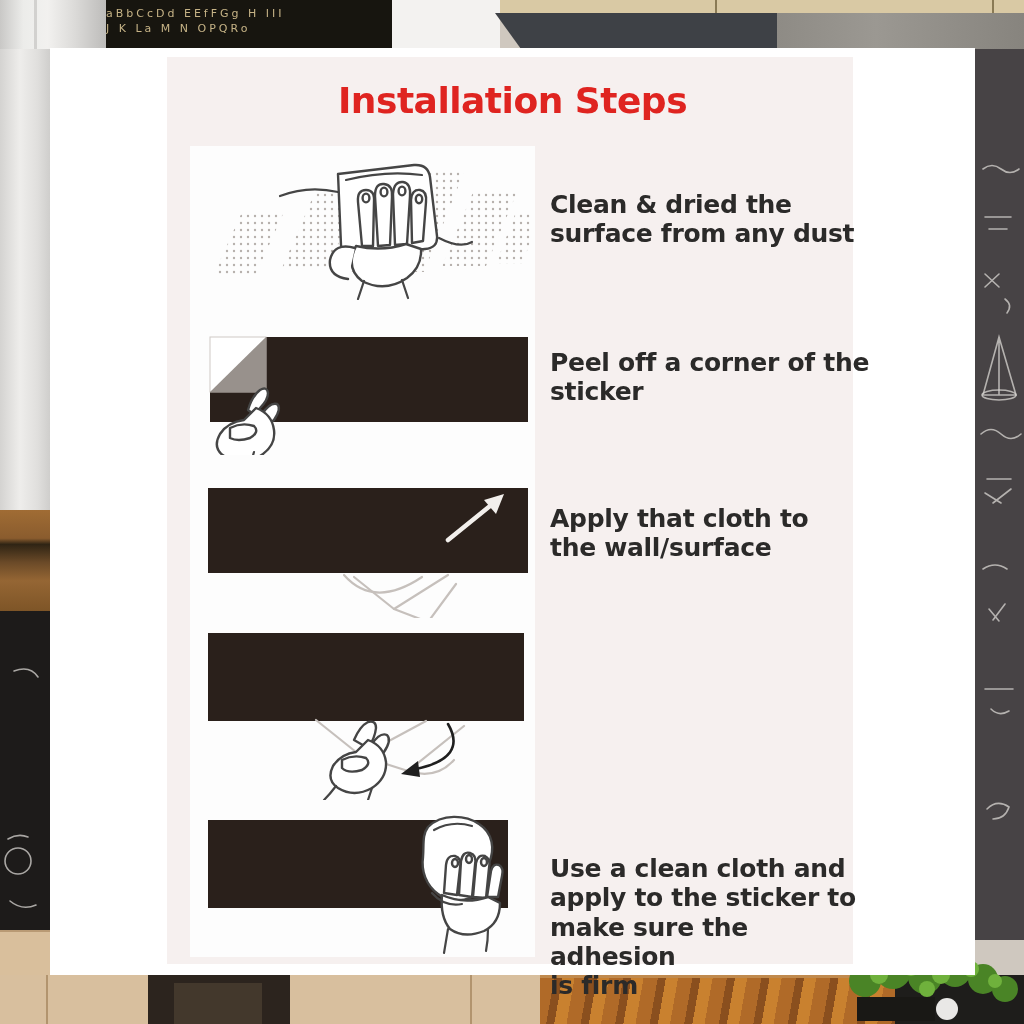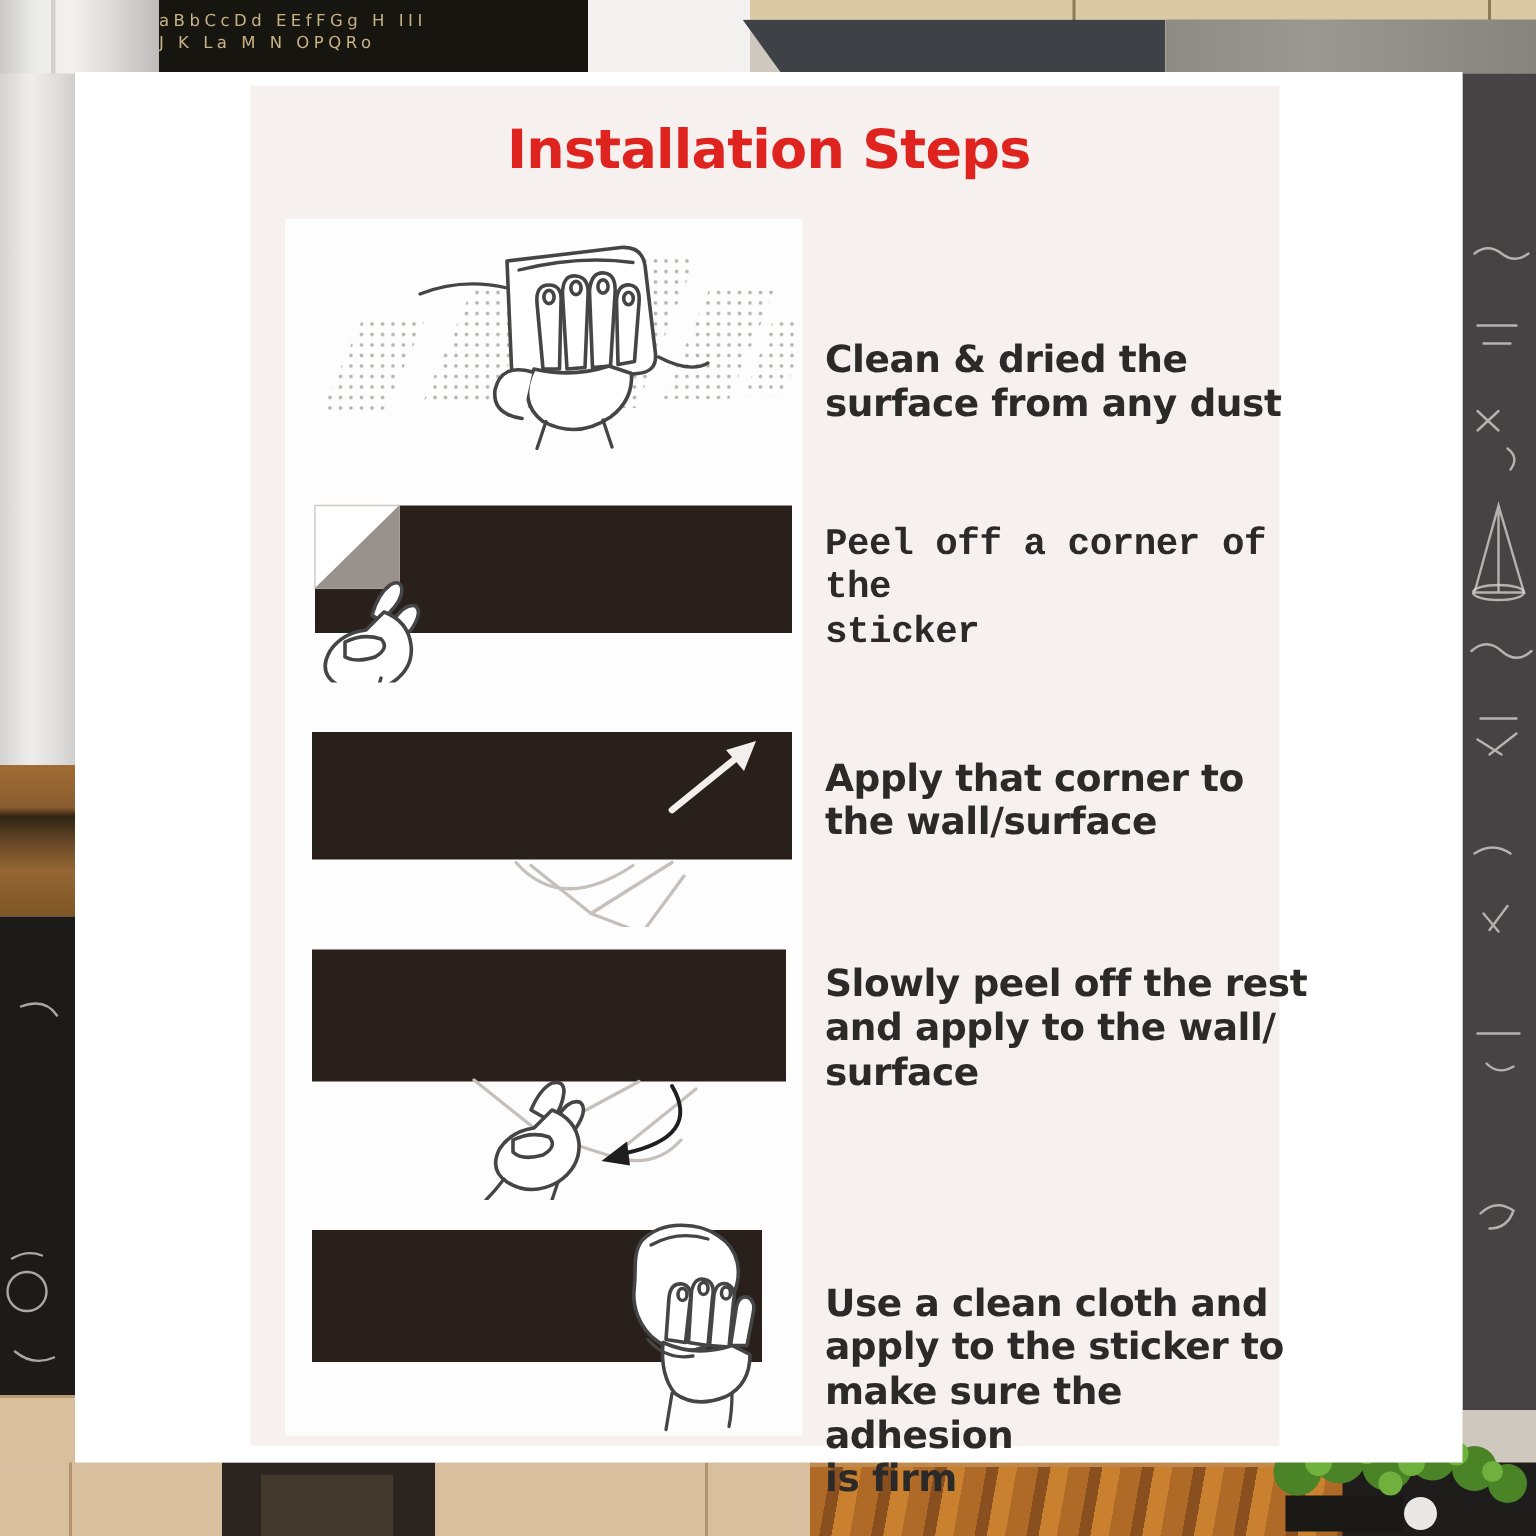--- a/index.html
+++ b/index.html
@@ -38,21 +38,21 @@
   .ph-darkright{position:absolute;left:895px;top:0;width:129px;height:49px;background:#1e1d1b;}
 
   
   .overlay{left:50px;top:48px;width:925px;height:927px;background:#ffffff;}
   .panel{left:167px;top:57px;width:686px;height:907px;background:#f6f0ef;}
   .col{left:190px;top:146px;width:345px;height:811px;background:#fdfdfd;}
   .title{left:50px;top:80px;width:925px;text-align:center;color:#df2420;
     font-size:36px;font-weight:700;letter-spacing:-0.5px;}
   .step-text{left:550px;width:330px;color:#2b2a29;font-size:25px;font-weight:700;
     line-height:1.17;letter-spacing:-0.3px;white-space:pre-line;}
-  .t1{top:190px;margin-top:35px;} .t2{top:348px;font-family:Liberation Mono, monospace;} .t3{top:504px;} .t4{top:641px;} .t5{top:814px;margin-top:40px;}
+  .t1{top:190px;} .t2{top:348px;} .t3{top:504px;} .t4{top:641px;} .t5{top:814px;margin-top:40px;}
   svg{display:block;}
   .ink{stroke:#454545;stroke-width:2.4;fill:#ffffff;stroke-linecap:round;stroke-linejoin:round;}
   .inkline{stroke:#454545;stroke-width:2.2;fill:none;stroke-linecap:round;}
   .ghost{stroke:#c6c0bc;stroke-width:2.2;fill:none;stroke-linecap:round;stroke-linejoin:round;}
   .chalk{stroke:#d9d7d3;stroke-width:1.6;fill:none;opacity:.75;stroke-linecap:round;}
 </style>
 </head>
 <body>
 
 <div id="stage">
@@ -224,23 +224,20 @@
       <path class="ink" d="M246,90 Q244,112 254,124 Q268,134 288,126 Q304,118 304,98 L292,92 Q268,100 246,90 Z"></path>
       <path class="inkline" d="M252,124 Q250,136 248,148 M292,124 Q292,136 290,146"></path>
       <path class="inkline" d="M236,88 Q248,102 266,99"></path>
     </g>
   </svg>
 
   <div class="abs step-text t1">Clean &amp; dried the
 surface from any dust</div>
   <div class="abs step-text t2">Peel off a corner of the
 sticker</div>
-  <div class="abs step-text t3">Apply that corner to
+  <div class="abs step-text t3">Apply that cloth to
 the wall/surface</div>
-  <div class="abs step-text t4">Slowly peel off the rest
-and apply to the wall/
-surface</div>
   <div class="abs step-text t5">Use a clean cloth and
 apply to the sticker to
 make sure the adhesion
 is firm</div>
 
 </div>
 
 </body></html>

